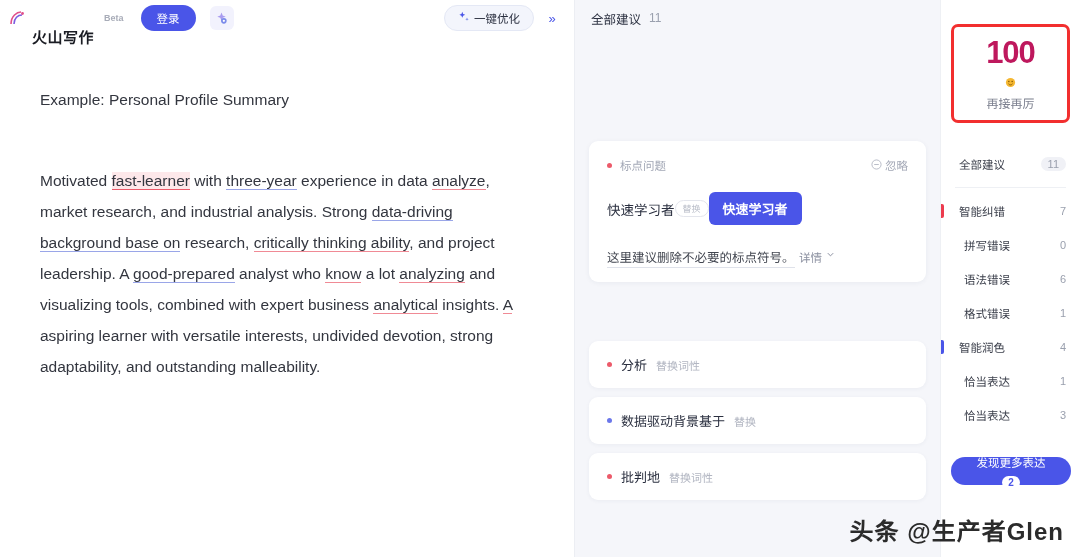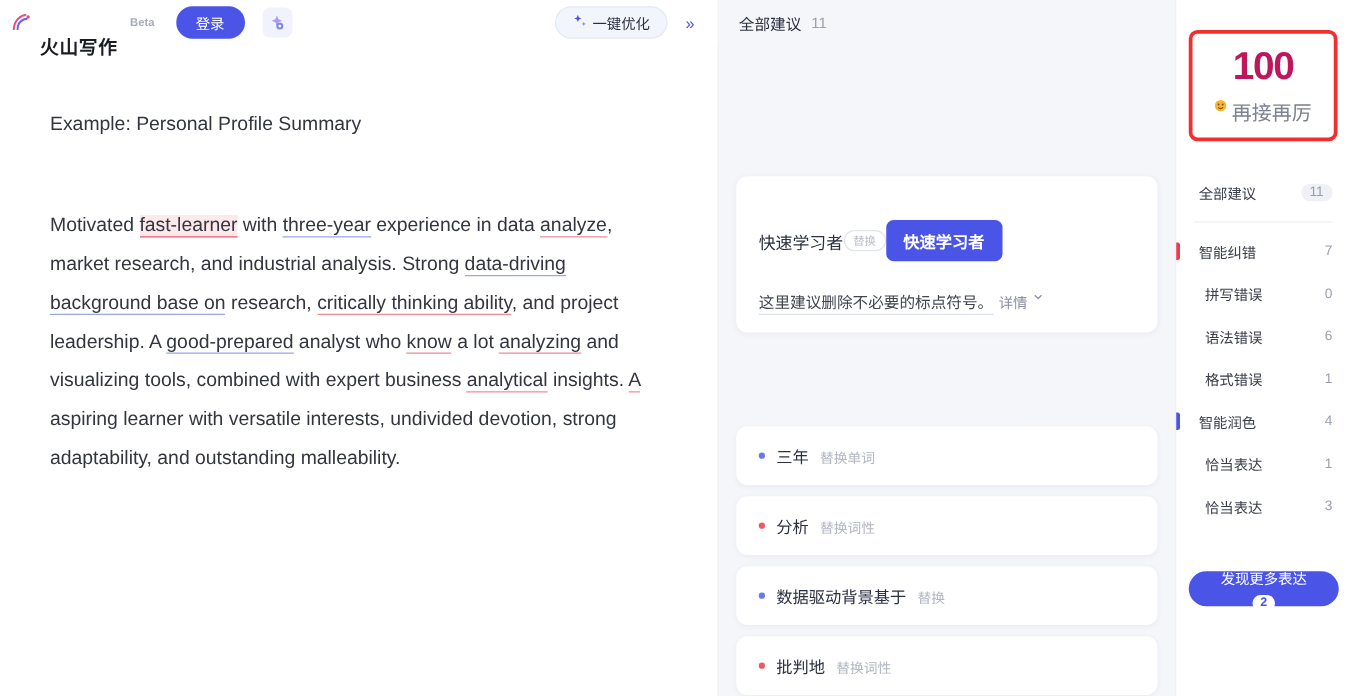--- a/index.html
+++ b/index.html
@@ -84,22 +84,22 @@
   
   .side-pane { width: 140px; height: 557px; background: #fff; position: relative;
                border-left: 1px solid #eef0f4; }
   .score-card { margin: 24px 10px 0 10px; border: 3px solid #f22f2f; border-radius: 7px;
                 background: #fff; padding: 10px 0 9px 0; text-align: center; }
   .score-val { font-size: 31px; font-weight: 700; color: #be185d; letter-spacing: -1px;
                line-height: 1; position: relative; display: inline-block; }
   .score-underline { position: absolute; left: -3px; right: -3px; bottom: 1px; height: 7px;
                      background: linear-gradient(90deg,#d6c6f5,#c3b4ee); border-radius: 4px;
                      opacity: .85; z-index: -1; }
-  .score-sub { margin-top: 9px; font-size: 16px; color: #7d8190; display: flex;
-               justify-content: center; gap: 3px; }
+  .score-sub { margin-top: 9px; font-size: 12px; color: #7d8190; display: flex;
+               justify-content: center; gap: 3px; flex-direction: column; }
 
   .side-list { margin-top: 24px; }
   .side-row { height: 34px; display: flex; align-items: center; position: relative;
               cursor: pointer; padding: 0 14px 0 0; }
   .side-bar { position: absolute; left: 0; top: 10px; width: 3px; height: 14px;
               border-radius: 0 2px 2px 0; }
   .bar-red { background: #ec3b4e; }
   .bar-blue { background: #4a55e8; }
   .side-label { font-size: 11.5px; color: #3a3e4a; }
   .side-label.indent { margin-left: 23px; }
@@ -165,42 +165,50 @@
     </div>
   </div>
 
   <div class="sugg-pane">
     <div class="sugg-head">
       <span class="sugg-head-title">全部建议</span>
       <span class="sugg-head-count">11</span>
     </div>
 
     <div class="sugg-card">
+      <div class="card-row1">
+        <span class="dot dot-red"></span>
+        <span class="card-tag">标点问题</span>
+        <span class="ignore-btn">
+          <span>
+            <svg width="11" height="11" viewBox="0 0 12 12">
+              <circle cx="6" cy="6" r="5" stroke="#b4b8c4" stroke-width="1" fill="none"></circle>
+              <line x1="3.5" y1="6" x2="8.5" y2="6" stroke="#b4b8c4" stroke-width="1"></line>
+            </svg>
+          </span>
+          <span>忽略</span>
+        </span>
+      </div>
       <div class="card-row2">
         <span class="old-word">快速学习者</span>
         <span class="arrow-chip">替换</span>
         <button class="new-word-btn">快速学习者</button>
       </div>
       <div class="card-expl">这里建议删除不必要的标点符号。</div>
       <div class="card-more">
         <span>详情</span>
         <span>
           <svg width="9" height="9" viewBox="0 0 10 10">
               <path d="M2 3.5L5 6.5 8 3.5" stroke="#8b90a0" stroke-width="1.1" fill="none"></path>
             </svg>
         </span>
       </div>
     </div>
 
     <div class="mini-list">
-        <div class="mini-item">
-          <span class="dot dot-blue"></span>
-          <span class="mini-word">三年</span>
-          <span class="mini-kind">替换单词</span>
-        </div>
         <div class="mini-item">
           <span class="dot dot-red"></span>
           <span class="mini-word">分析</span>
           <span class="mini-kind">替换词性</span>
         </div>
         <div class="mini-item">
           <span class="dot dot-blue"></span>
           <span class="mini-word">数据驱动背景基于</span>
           <span class="mini-kind">替换</span>
         </div>
@@ -272,13 +280,14 @@
         </div>
       </div>
 
     <div class="discover-btn">
       <span class="discover-text">发现更多表达</span>
       <span class="discover-badge">2</span>
     </div>
 
   </div>
 
+  <div class="watermark">头条 @生产者Glen</div>
 </div>
 
 </body></html>

